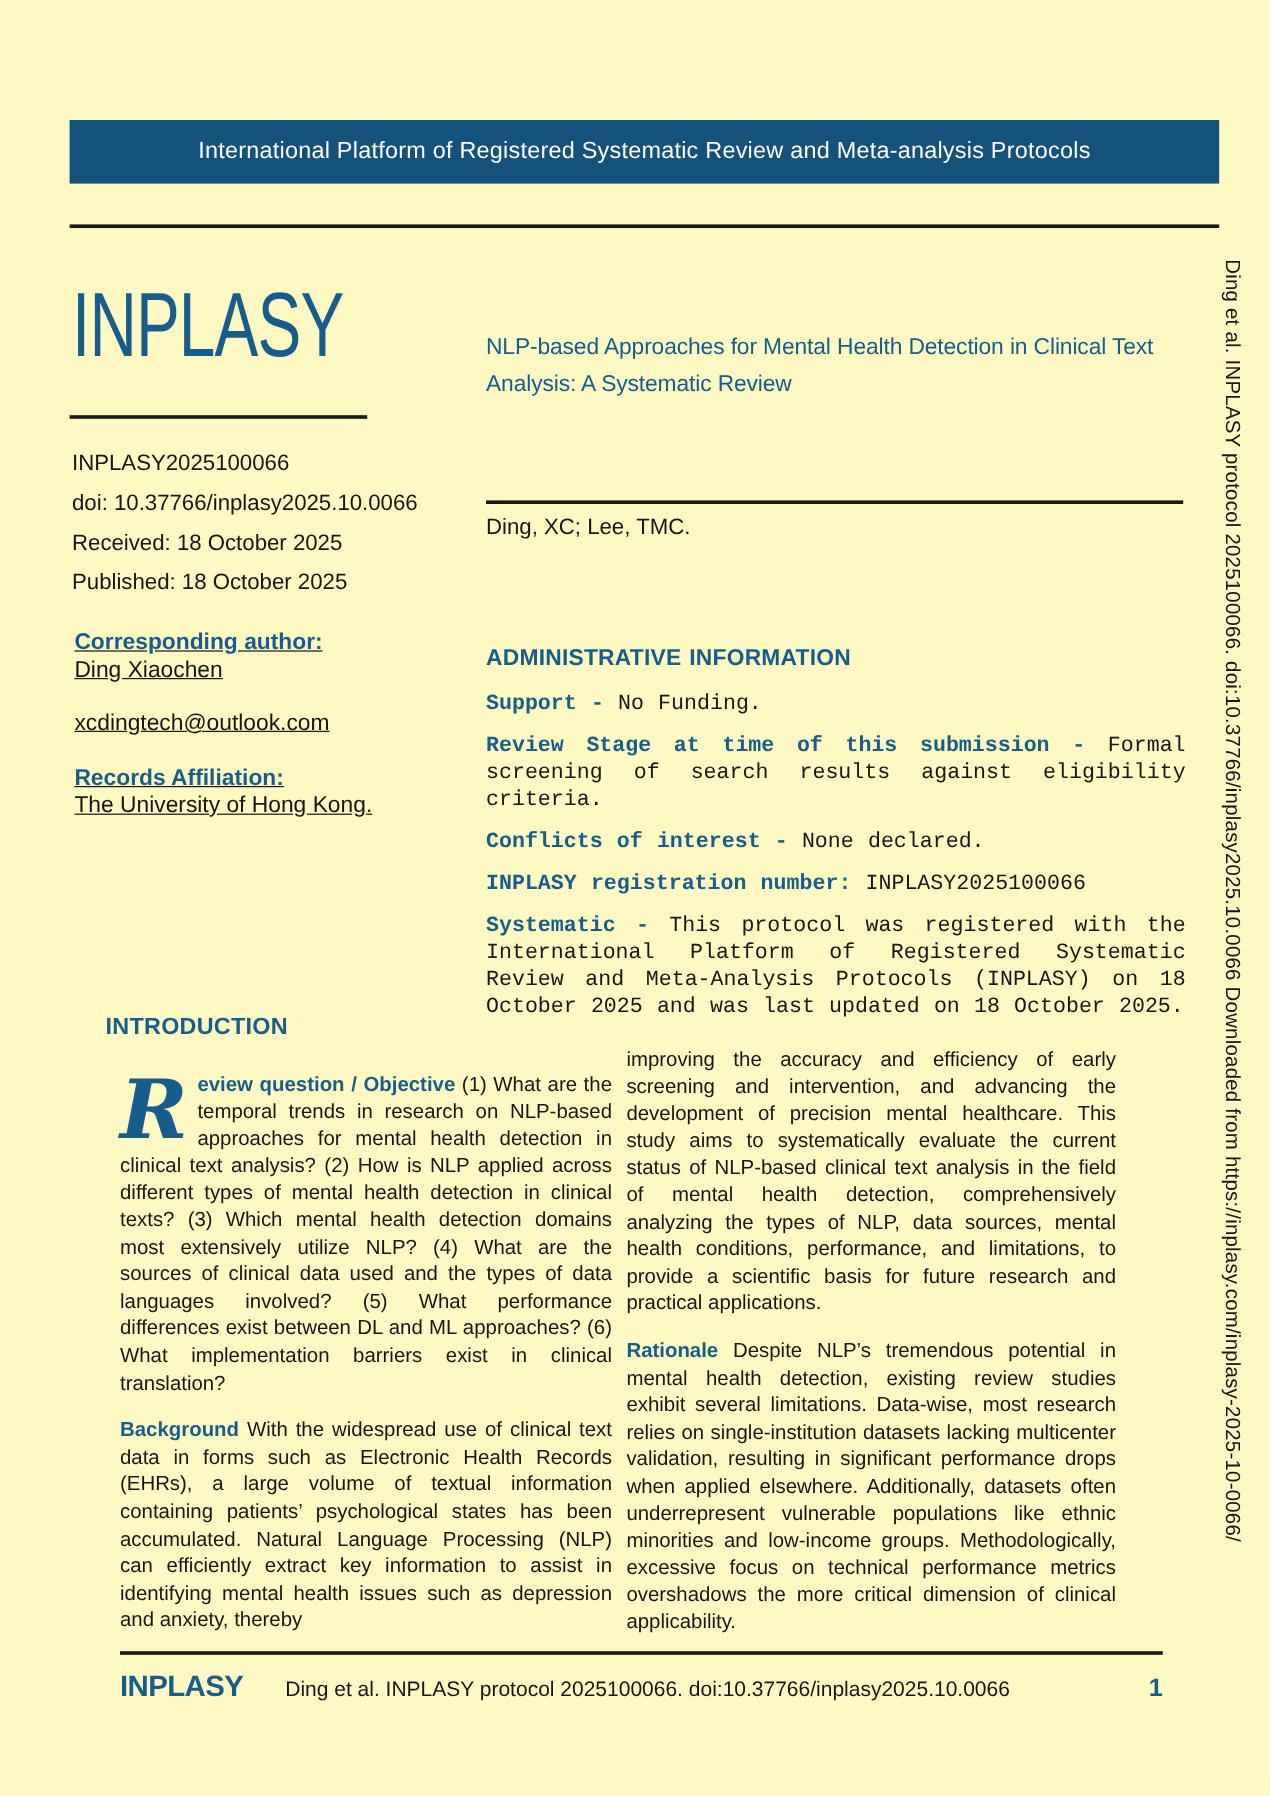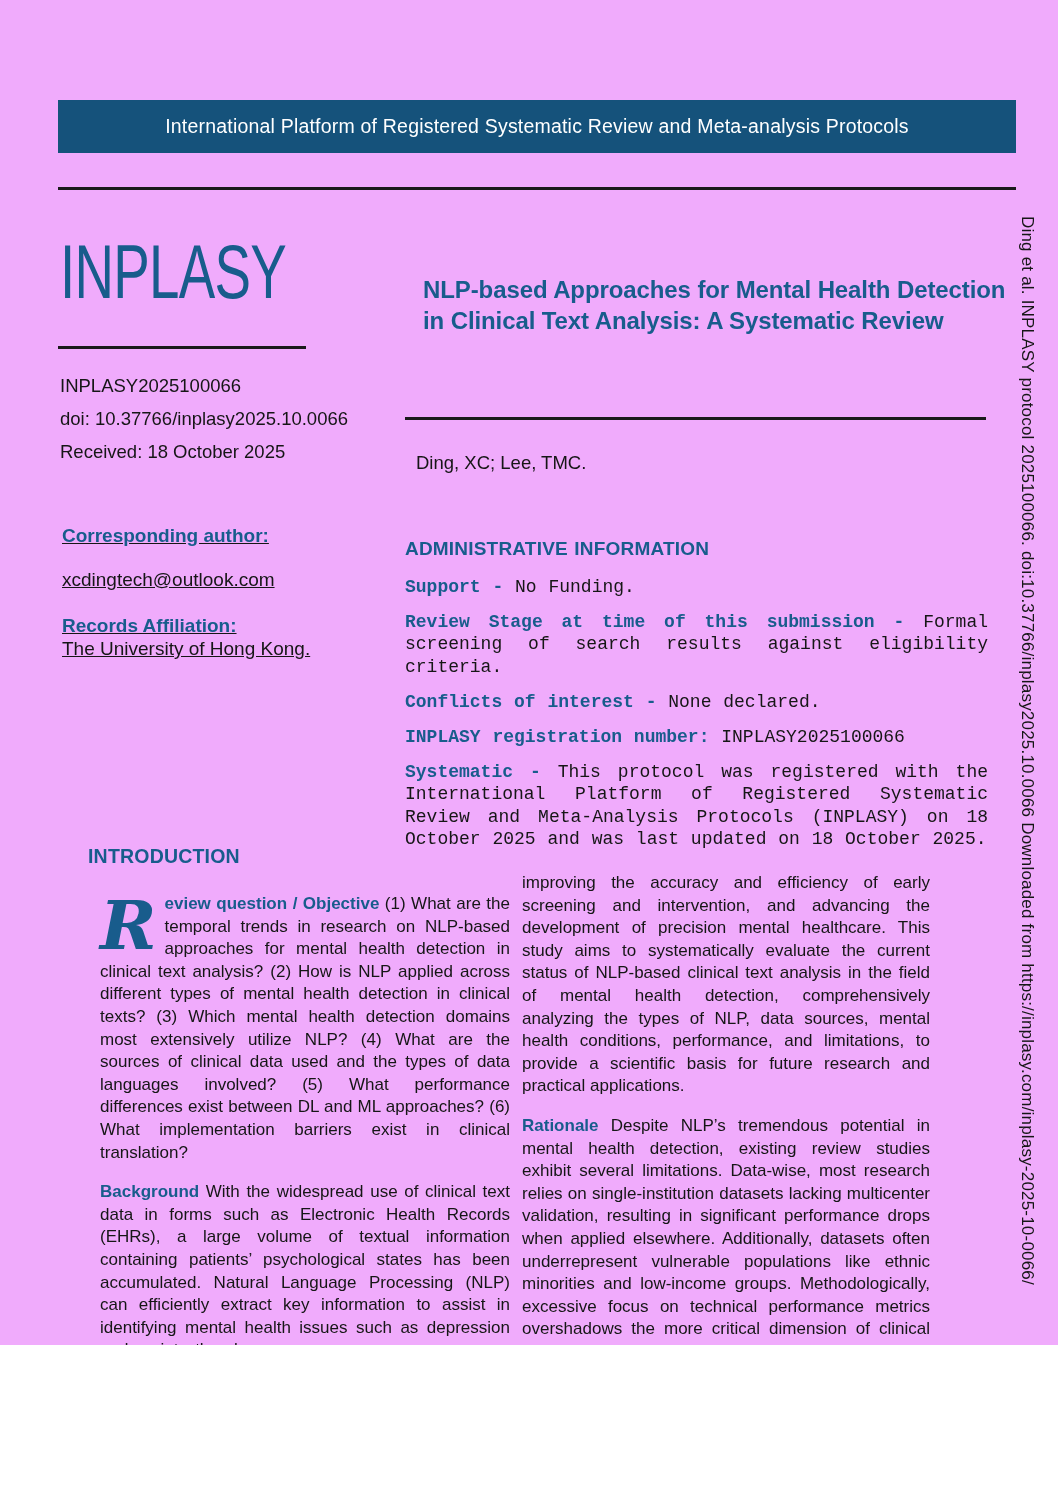--- a/index.html
+++ b/index.html
@@ -1,42 +1,42 @@
 <!DOCTYPE html>
 <html style="--bar: #15527B; --blue: #185C8C;"><head>
 <meta charset="utf-8">
 <style>
   :root { --bar:#15527B; --blue:#185C8C; --ink:#161616; }
   * { margin:0; padding:0; box-sizing:border-box; }
   html,body { background:#fff; }
   body { font-family:"Liberation Sans", sans-serif; color:var(--ink); }
-  .page { position:relative; width:1058px; height:1345px; background:#f0abfc; overflow:hidden; }
+  .page { position:relative; width:1058px; height:1497px; background:#fef9c3; overflow:hidden; }
 
   .banner { position:absolute; left:58px; top:100px; width:958px; height:53px;
             background:var(--bar); display:flex; align-items:center; justify-content:center; }
   .banner span { color:#fff; font-size:19.5px; letter-spacing:0.2px; }
 
   .rule { position:absolute; background:#1a1a1a; }
   .rule-top    { left:58px;  top:187px;  width:958px; height:3px; }
   .rule-logo   { left:58px;  top:346px;  width:248px; height:3px; }
   .rule-title  { left:405px; top:417px;  width:581px; height:3px; }
   .rule-footer { left:100px; top:1376px; width:869px; height:3px; }
 
   .logo { position:absolute; left:60px; top:234px; color:var(--blue); white-space:nowrap; }
   .logo-inner { display:inline-block; font-size:76px; line-height:1; font-weight:400;
                 letter-spacing:-1px; transform:scaleX(0.72); transform-origin:0 50%; }
 
   .meta { position:absolute; left:60px; top:374px; width:345px; font-size:18.5px; line-height:24px; }
   .meta p { margin-bottom:9px; }
   .meta p.published { margin-top:4px; }
 
-  .title { position:absolute; left:423px; top:274px; width:596px; color:var(--blue);
-           font-size:24px; font-weight:bold; line-height:31px; letter-spacing:-0.1px; }
+  .title { position:absolute; left:405px; top:274px; width:596px; color:var(--blue);
+           font-size:19px; font-weight:normal; line-height:31px; letter-spacing:-0.1px; }
 
-  .authors { position:absolute; left:405px; top:452px; font-size:18.5px;margin-left:11px; }
+  .authors { position:absolute; left:405px; top:428px; font-size:18.5px; }
 
   .corr { position:absolute; left:62px; top:524px; width:335px; font-size:19px; line-height:23px;text-decoration:underline; }
   .corr .lbl-blue { color:var(--blue); font-weight:bold; }
   .corr .email { margin-top:21px; }
   .corr .aff-label { margin-top:23px; }
 
   .admin { position:absolute; left:405px; top:538px; width:583px; font-size:18px;
            line-height:22.5px; word-spacing:1px; }
   .admin h2 { color:var(--blue); font-size:19px; letter-spacing:0.2px; margin-bottom:15px; }
   .admin p { text-align:justify; margin-bottom:12.5px;font-family:Liberation Mono, monospace; }
@@ -76,30 +76,32 @@
   <div class="logo">
     <span class="logo-inner">INPLASY</span>
   </div>
 
   <div class="rule rule-logo"></div>
 
   <div class="meta">
     <p>INPLASY2025100066</p>
     <p>doi: 10.37766/inplasy2025.10.0066</p>
     <p>Received: 18 October 2025</p>
+    <p class="published">Published: 18 October 2025</p>
   </div>
 
   <h1 class="title">NLP-based Approaches for Mental Health Detection in Clinical Text Analysis: A Systematic Review</h1>
 
   <div class="rule rule-title"></div>
 
   <p class="authors">Ding, XC; Lee, TMC.</p>
 
   <div class="corr">
     <p class="lbl-blue">Corresponding author:</p>
+    <p>Ding Xiaochen</p>
     <p class="email">xcdingtech@outlook.com</p>
     <p class="lbl-blue aff-label">Records Affiliation:</p>
     <p>The University of Hong Kong.</p>
   </div>
 
   <div class="admin">
     <h2>ADMINISTRATIVE INFORMATION</h2>
     <p><span class="lbl">Support -</span><span>  No Funding.</span></p>
     <p><span class="lbl">Review Stage at time of this submission -</span><span> Formal screening of search results against eligibility criteria.</span></p>
     <p><span class="lbl">Conflicts of interest -</span><span> None declared.</span></p>

